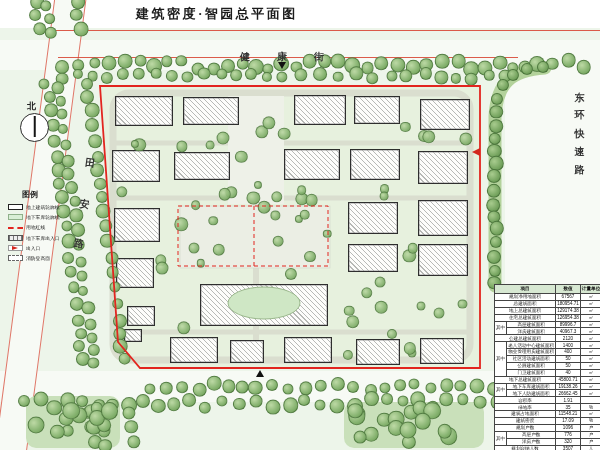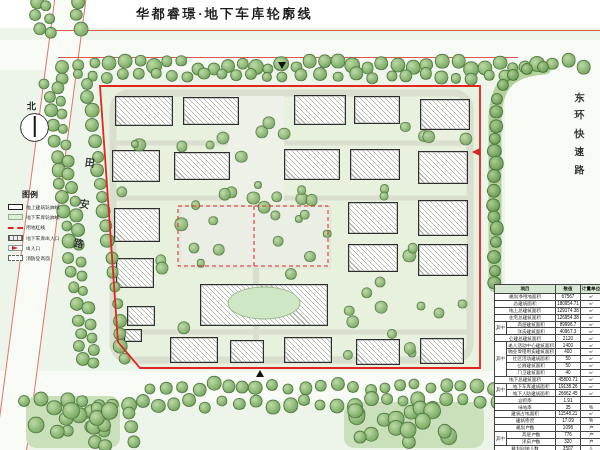--- a/index.html
+++ b/index.html
@@ -450,21 +450,22 @@
     <ellipse cx="264" cy="303" rx="36" ry="16" fill="#cfe7c5" stroke="#9ab88c" stroke-width="1"></ellipse>
     <polygon id="boundary-poly" points="100,86 480,86 480,368 140,368 118,342" fill="none" stroke="#e2251f" stroke-width="1.8"></polygon>
     <rect x="178" y="206" width="150" height="60" fill="none" stroke="#e2251f" stroke-width="1" stroke-dasharray="4 3"></rect>
     <line x1="254" y1="206" x2="254" y2="266" stroke="#e2251f" stroke-width="1" stroke-dasharray="4 3"></line>
   </svg>
 
   <div class="abs marker tri-down" style="left:278px;top:62px"></div>
   <div class="abs marker tri-up" style="left:256px;top:370px"></div>
   <div class="abs marker flag-e" style="left:472px;top:148px"></div>
 
-  <div class="abs title">华都睿璟·地下车库轮廓线</div>
+  <div class="abs title">建筑密度·智园总平面图</div>
+  <div class="abs street street-top">健康街</div>
   <div class="abs street street-left">田安路</div>
   <div class="abs street street-right">东环快速路</div>
 
   <div class="abs north-label">北</div>
   <div class="abs compass">
     <div class="needle"></div>
   </div>
 
   <div class="abs legend">
     <div class="legend-title">图例</div>

